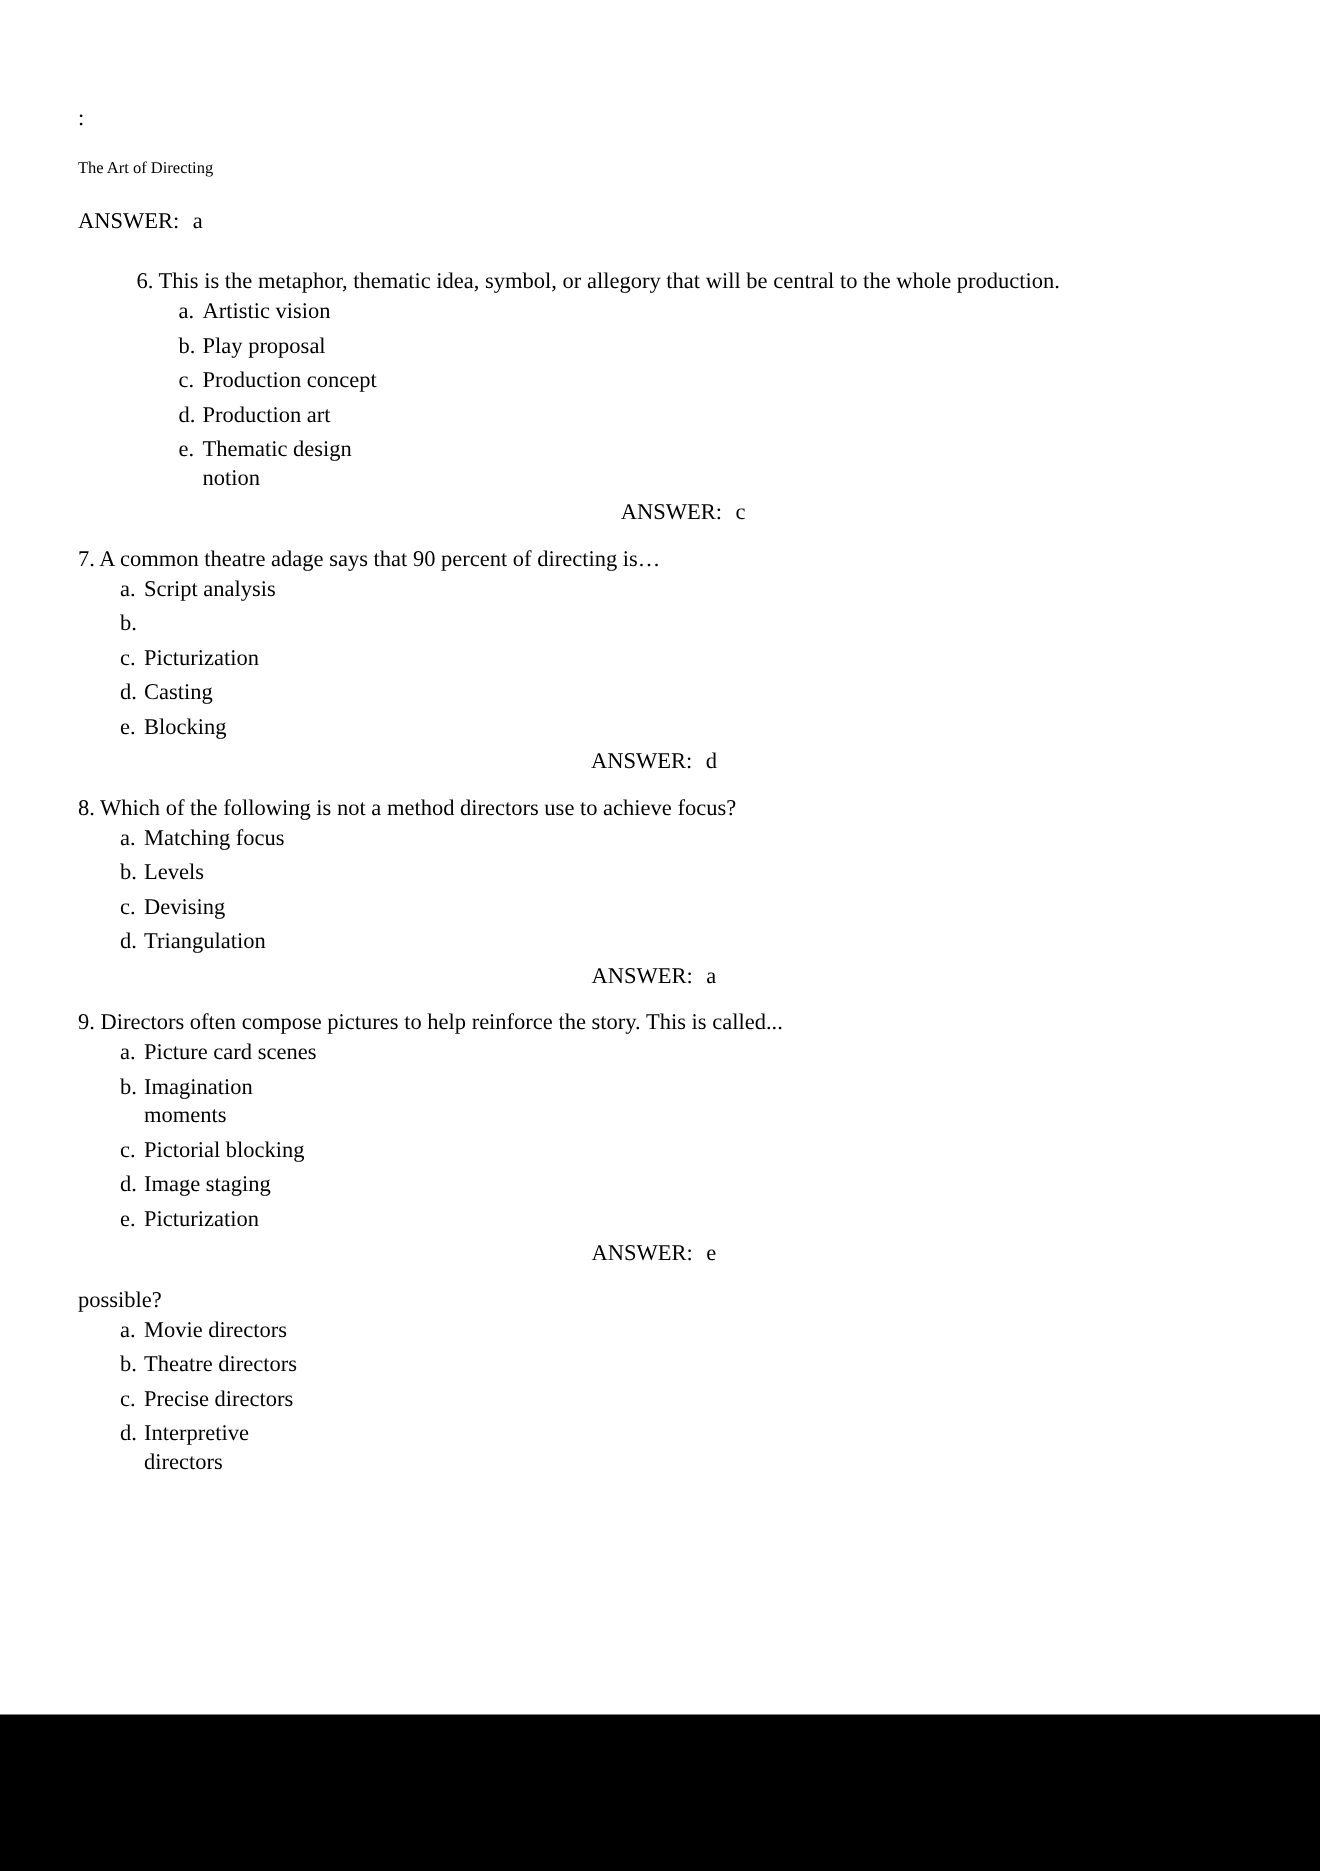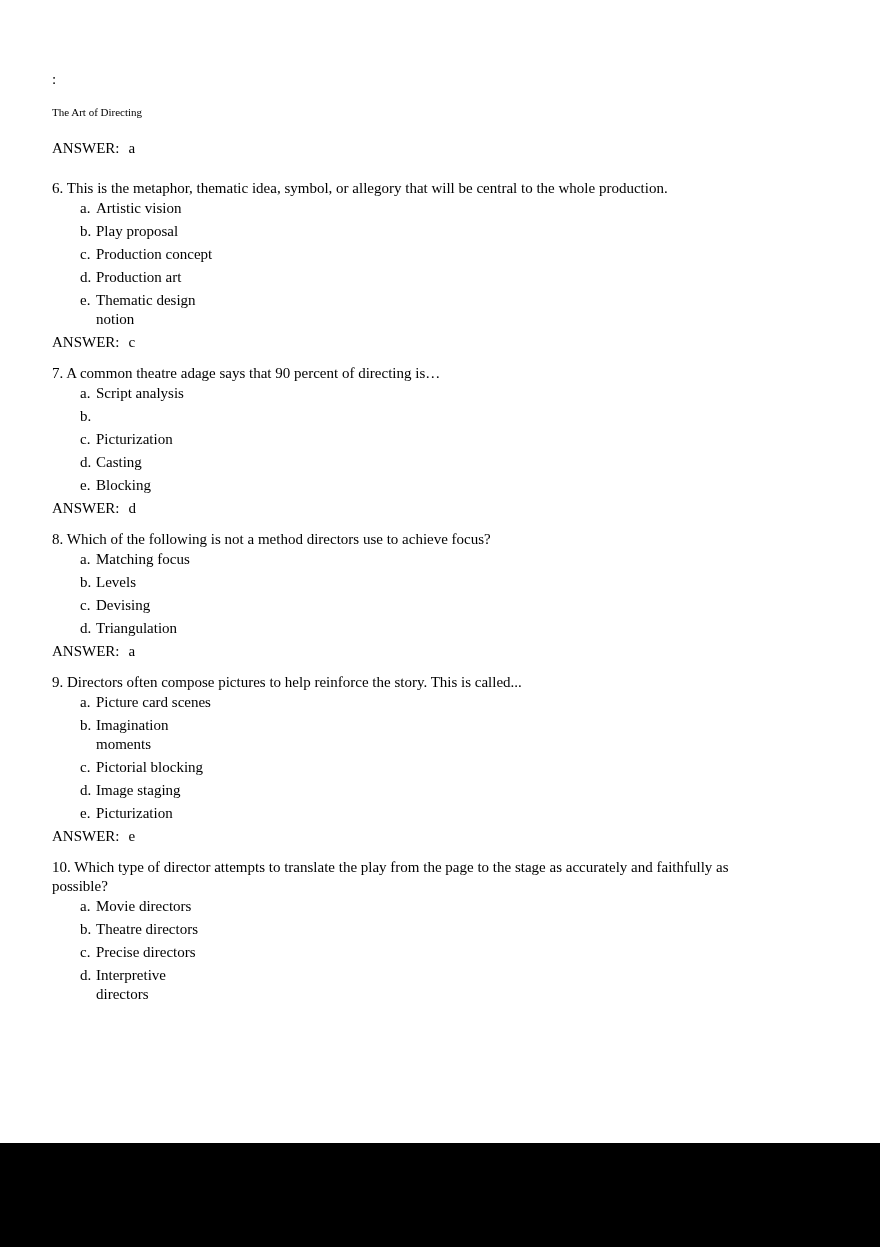--- a/index.html
+++ b/index.html
@@ -37,20 +37,21 @@
     line-height: 19px;
   }
   .answer-value {
     margin-left: 9px;
   }
   .question {
     margin-top: 12px;
   }
   .question:first-of-type {
     margin-top: 21px;
+    margin-left: 39px;
   }
   .question-text .qline {
     line-height: 19px;
   }
   .options-list {
     list-style: none;
     margin: 1px 0 0 0;
     padding: 0 0 0 28px;
   }
   .option-item {
@@ -58,20 +59,21 @@
     margin-bottom: 4px;
   }
   .option-label {
     flex: 0 0 16px;
   }
   .option-text div {
     line-height: 19px;
   }
   .question .answer-line {
     margin-top: 4px;
+    text-align: center;
   }
   .footer-bar {
     position: absolute;
     left: 0;
     bottom: 0;
     width: 100%;
     height: 104px;
     background: #000000;
   }
 </style>
@@ -257,21 +259,20 @@
               </div>
   </li>
 </ul>
     <div class="answer-line">
       <span>ANSWER:</span><span class="answer-value">e</span>
     </div>
   </section>
 
   <section class="question">
     <div class="question-text">
-            <div class="qline">10. Which type of director attempts to translate the play from the page to the stage as accurately and faithfully as</div>
             <div class="qline">possible?</div>
           </div>
     <ul class="options-list">
   <li class="option-item">
     <span class="option-label">a.</span>
     <div class="option-text">
                 <div>Movie directors</div>
               </div>
   </li>
 

